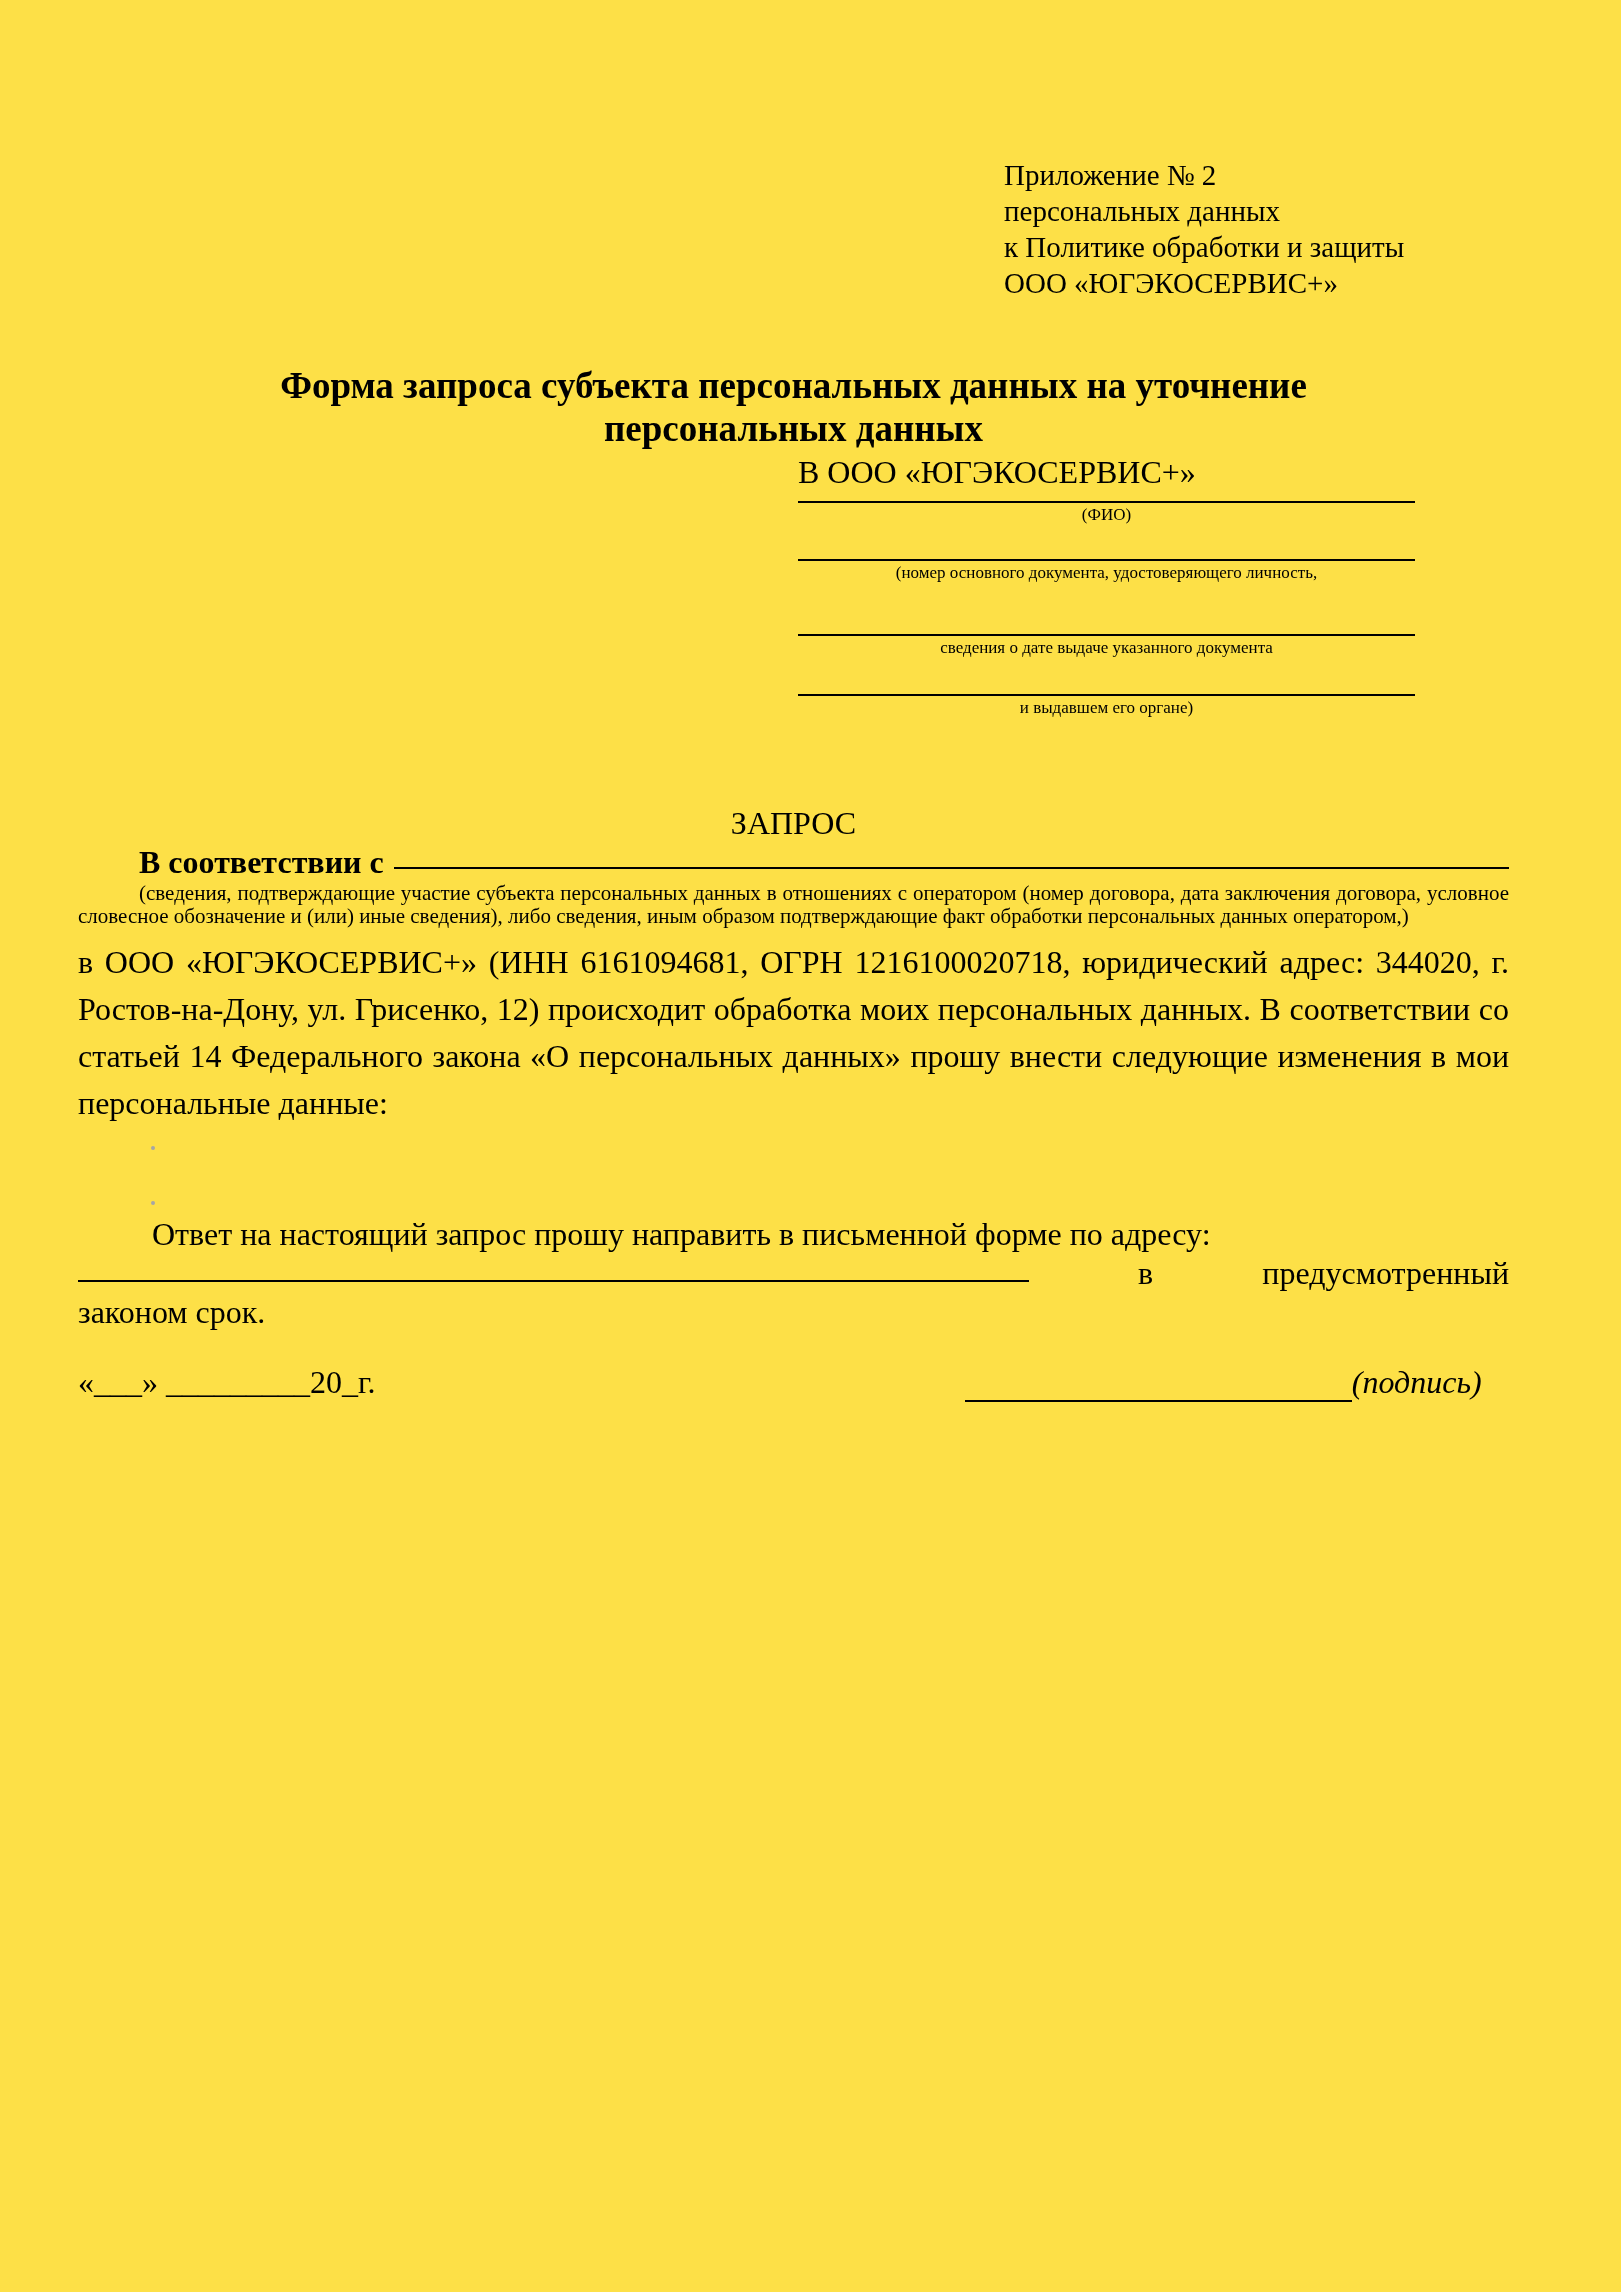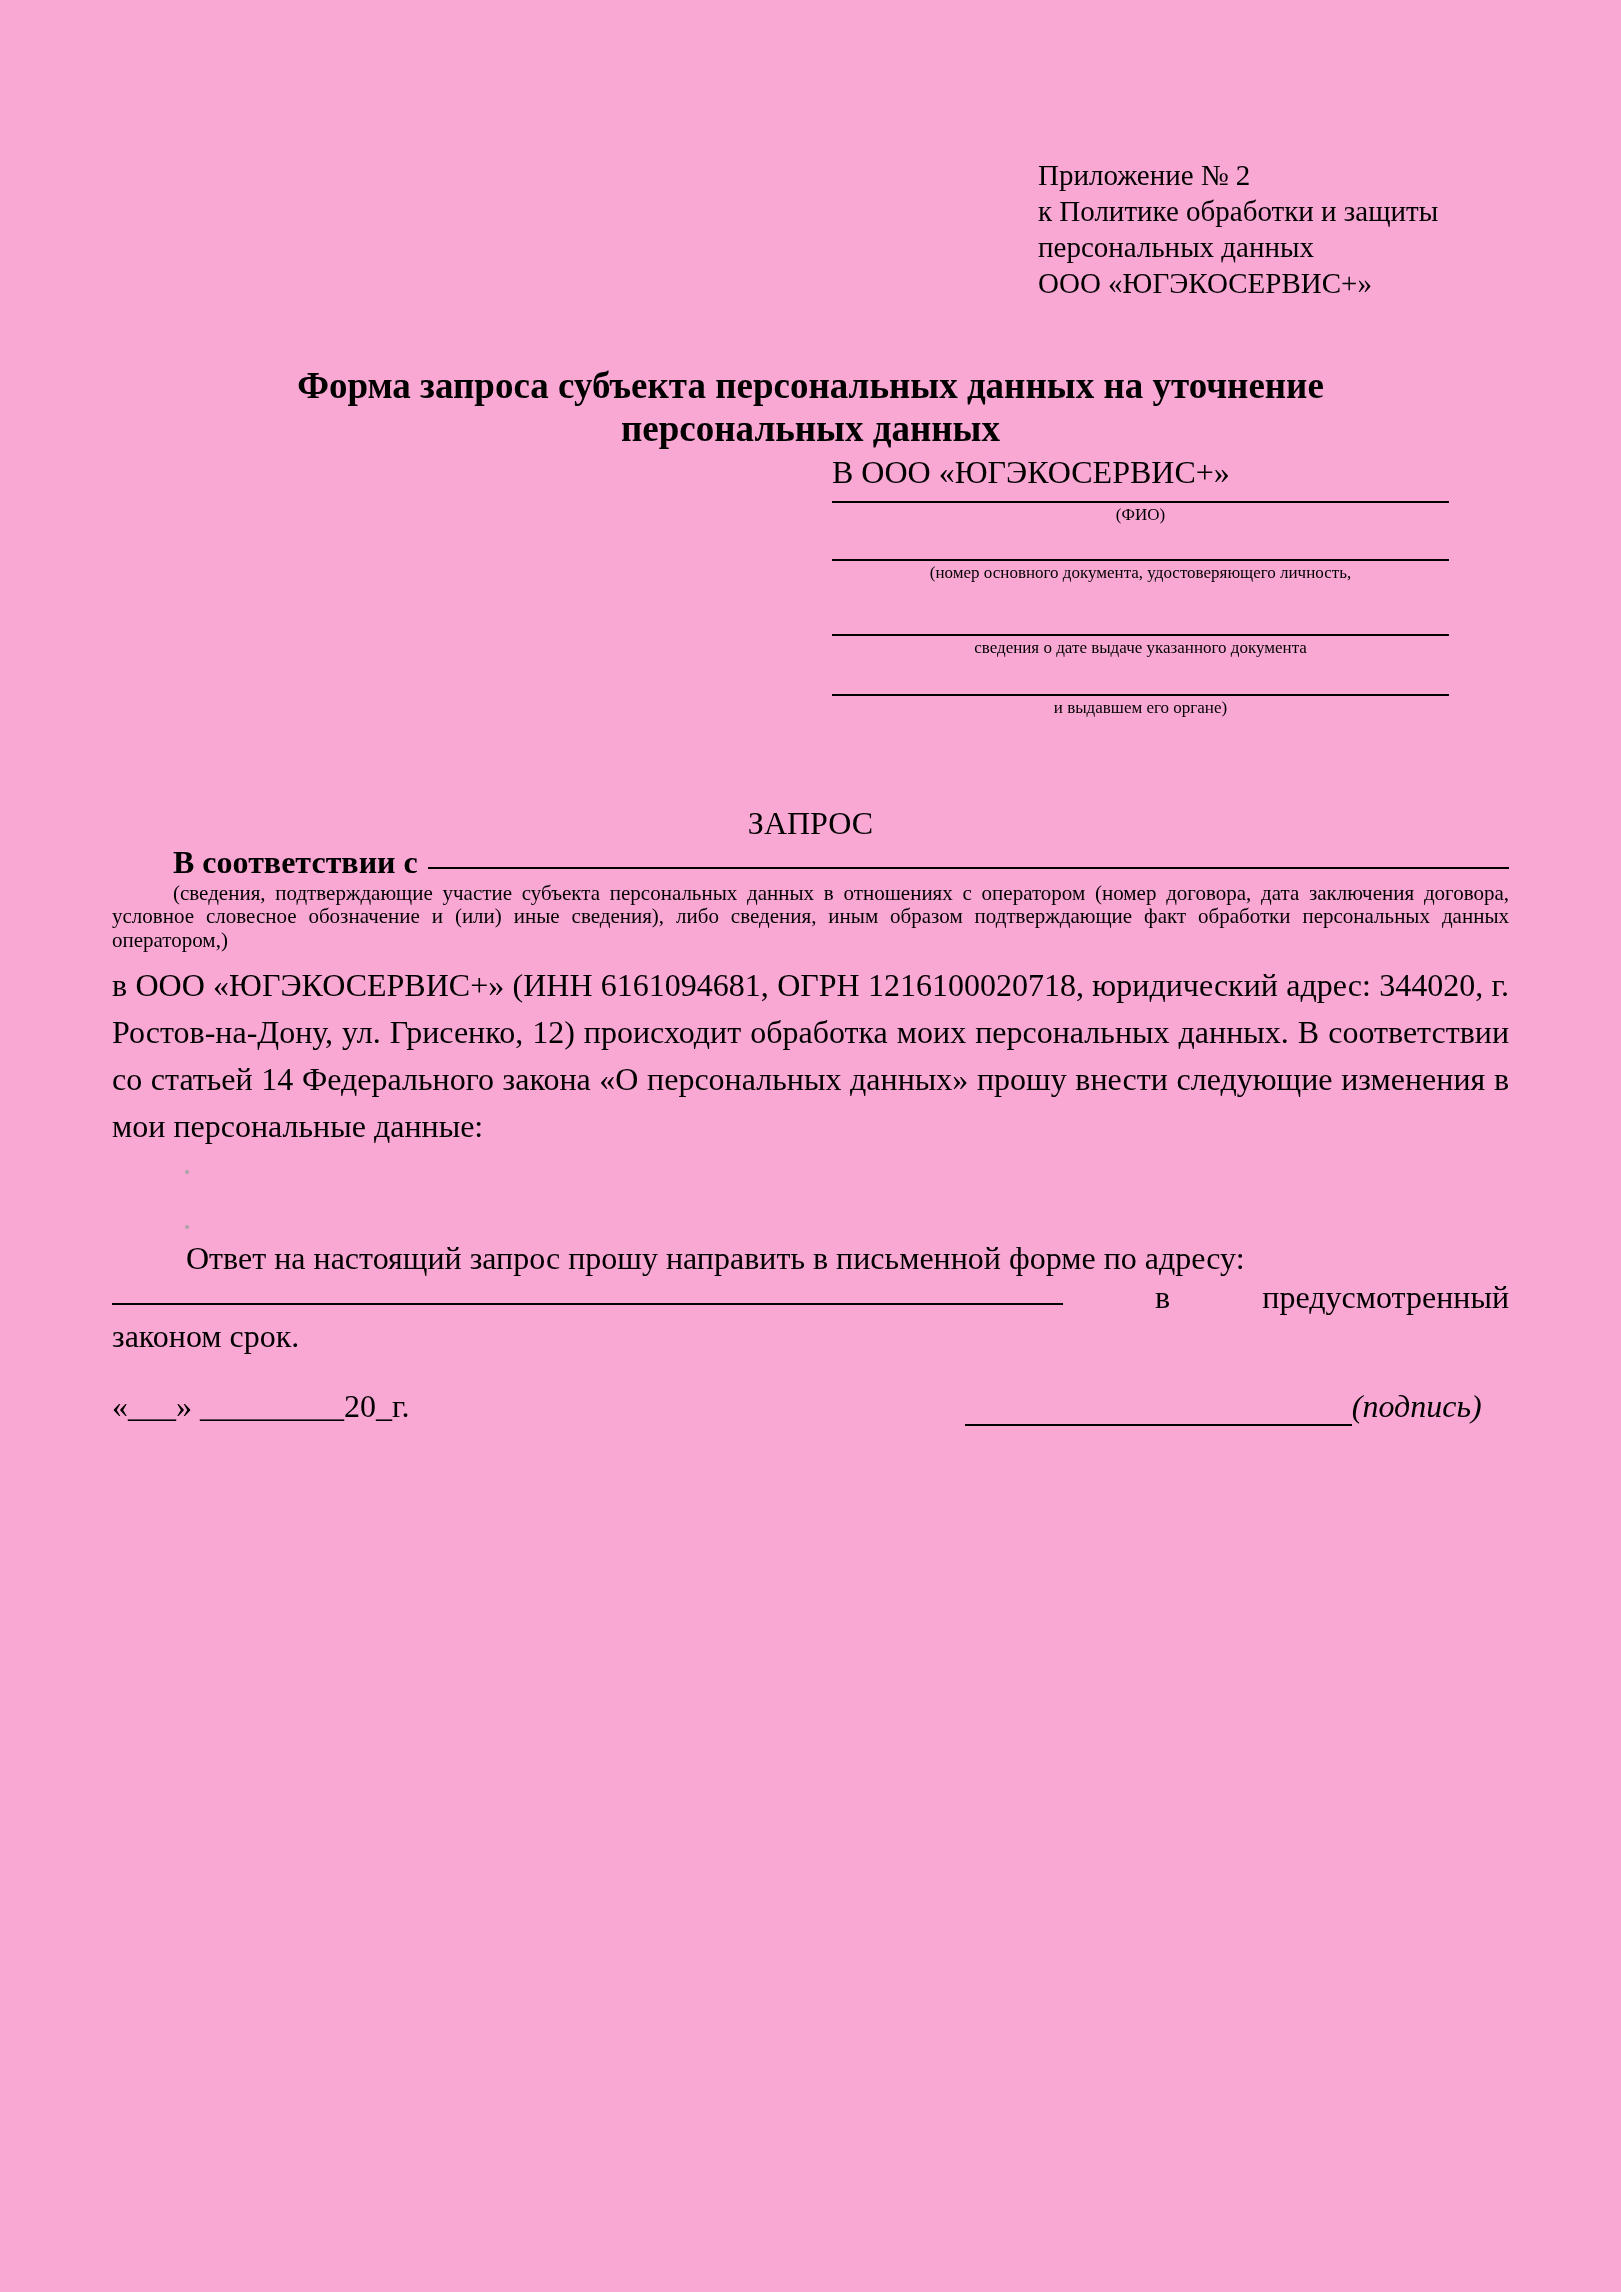--- a/index.html
+++ b/index.html
@@ -4,23 +4,23 @@
 <style>
   html, body {
     margin: 0;
     padding: 0;
     background: #ffffff;
   }
   .page {
     position: relative;
     width: 1621px;
     height: 2293px;
-    background: #f9a8d4;
+    background: #fde047;
     box-sizing: border-box;
-    padding: 157px 112px 0 112px;
+    padding: 157px 112px 0 78px;
     font-family: "Liberation Serif", "DejaVu Serif", serif;
     color: #000000;
     font-size: 32px;
   }
 
   
   .appendix {
     margin-left: 926px;
     font-size: 29px;
     line-height: 36px;
@@ -128,22 +128,22 @@
   }
   .sig-cap { margin-right: 27.4px; font-style: italic; }
 </style>
 </head>
 <body>
 
 <div class="page">
 
   <div class="appendix">
     <div>Приложение № 2</div>
+    <div>персональных данных</div>
     <div>к Политике обработки и защиты</div>
-    <div>персональных данных</div>
     <div>ООО «ЮГЭКОСЕРВИС+»</div>
   </div>
 
   <div class="doc-title">Форма запроса субъекта персональных данных на уточнение персональных данных</div>
 
   <div class="addr">
     <div class="addr-to">В ООО «ЮГЭКОСЕРВИС+»</div>
 
     <div class="fline fl1"></div>
     <div class="fcap">(ФИО)</div>

